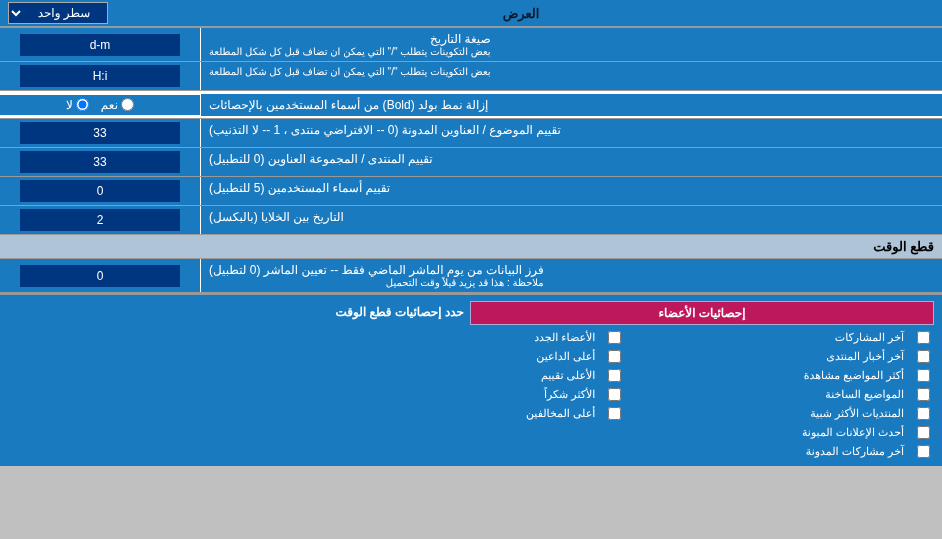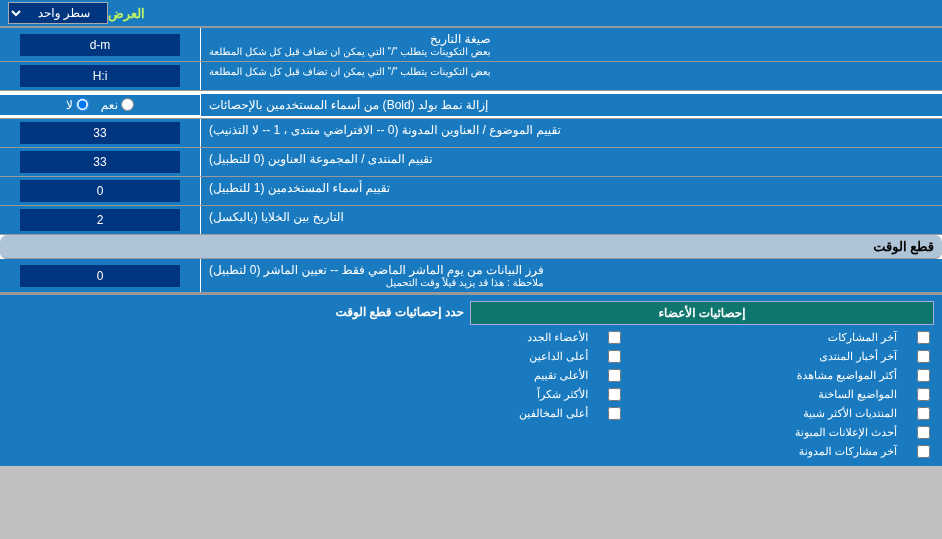--- a/index.html
+++ b/index.html
@@ -58,46 +58,45 @@
       display: flex;
       flex-direction: row;
       background: #1a7abf;
       border-bottom: 2px solid #999;
       min-height: 28px;
       align-items: center;
       justify-content: space-between;
       padding: 0 8px;
     }
     .header-row .title-label {
-      color: #bef264;
+      color: #0f172a;
       font-size: 13px;
       font-weight: bold;
       flex: 1;
-      text-align: left;
+      text-align: center;
     }
     .header-dropdown {
       background: #003580;
       color: #fff;
       border: 1px solid #aaa;
       padding: 2px 6px;
       font-size: 12px;
       cursor: pointer;
       min-width: 100px;
       text-align: center;
     }
     
     .section-header {
       background: #b0c4d8;
       color: #000;
       font-weight: bold;
       font-size: 13px;
       padding: 4px 8px;
       text-align: right;
       border-bottom: 1px solid #999;
-      border-radius: 7px;
     }
     
     .radio-row {
       display: flex;
       flex-direction: row;
       border-bottom: 1px solid #999;
       min-height: 28px;
       align-items: center;
     }
     .radio-row .row-label {
@@ -131,21 +130,21 @@
       flex-direction: row;
       gap: 0;
       margin-bottom: 4px;
     }
     .stats-col-header {
       color: #fff;
       font-weight: bold;
       font-size: 12px;
       flex: 1;
       text-align: center;
-      background: #0f766e;
+      background: #be185d;
       padding: 4px 6px;
       border: 1px solid #aad;
     }
     .stats-right-label {
       flex: 1;
       color: #fff;
       font-weight: bold;
       font-size: 12px;
       text-align: right;
       padding: 4px 6px;
@@ -157,21 +156,21 @@
     }
     .stats-col {
       flex: 1;
       display: flex;
       flex-direction: column;
       gap: 2px;
     }
     .stats-item {
       display: flex;
       align-items: center;
-      gap: 20px;
+      gap: 13px;
       color: #fff;
       font-size: 11px;
       padding: 2px 4px;
     }
     .stats-item input[type="checkbox"] {
       cursor: pointer;
     }
   </style>
 </head>
 <body>
@@ -237,21 +236,21 @@
     <div class="row-label">
       تقييم المنتدى / المجموعة العناوين (0 للتطبيل)
     </div>
     <div class="row-input">
       <input type="text" value="33" style="">
     </div>
   </div>
 
   <div class="row">
     <div class="row-label">
-      تقييم أسماء المستخدمين (1 للتطبيل)
+      تقييم أسماء المستخدمين (5 للتطبيل)
     </div>
     <div class="row-input">
       <input type="text" value="0" style="">
     </div>
   </div>
 
   <div class="row">
     <div class="row-label">
       التاريخ بين الخلايا (بالبكسل)
     </div>

